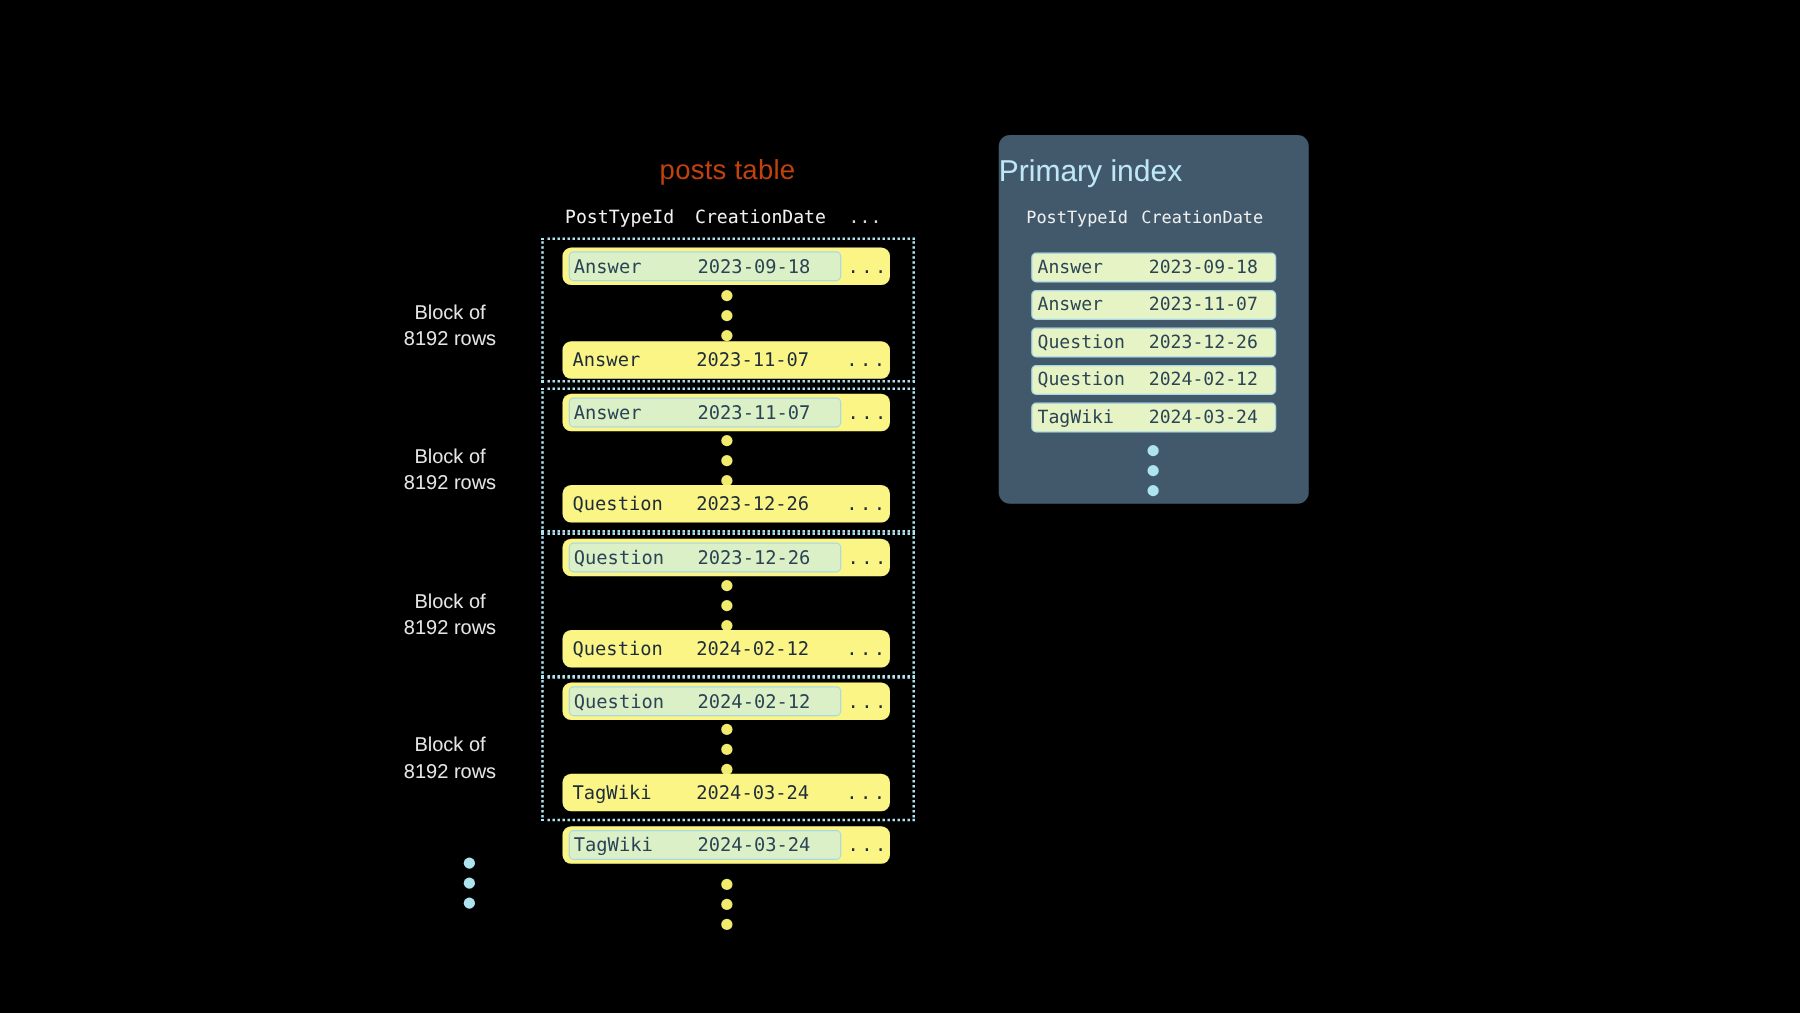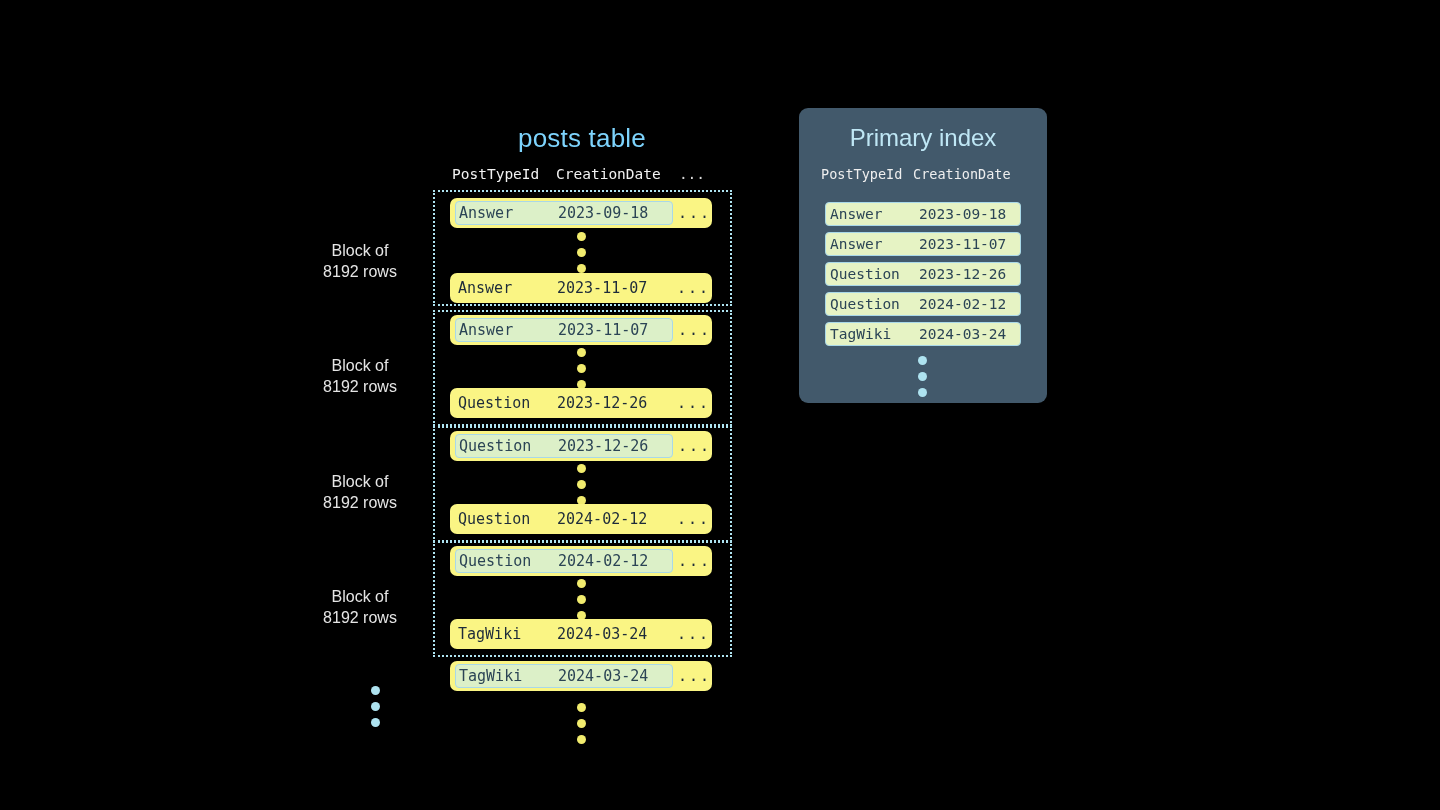--- a/index.html
+++ b/index.html
@@ -21,22 +21,22 @@
     height: 810px;
   }
 
   
   #posts-title {
     position: absolute;
     left: 432px;
     top: 123px;
     width: 300px;
     text-align: center;
-    font-size: 26px;
-    color: #7dd3fc;
+    font-size: 22px;
+    color: #c2410c;
     font-family: "Liberation Sans", sans-serif;
     letter-spacing: 0.2px;
   }
   #posts-header {
     position: absolute;
     left: 452px;
     top: 166px;
     width: 260px;
     font-family: "DejaVu Sans Mono", monospace;
     font-size: 14.5px;
@@ -128,21 +128,21 @@
     top: 108px;
     width: 248px;
     height: 295px;
     background: #42596B;
     border-radius: 9px;
   }
   #index-title {
     position: absolute;
     left: 0; top: 16px;
     width: 248px;
-    text-align: center;
+    text-align: left;
     font-size: 24px;
     color: #BFE7F5;
     font-family: "Liberation Sans", sans-serif;
   }
   #index-header {
     position: absolute;
     left: 22px;
     top: 58px;
     width: 210px;
     font-family: "DejaVu Sans Mono", monospace;

